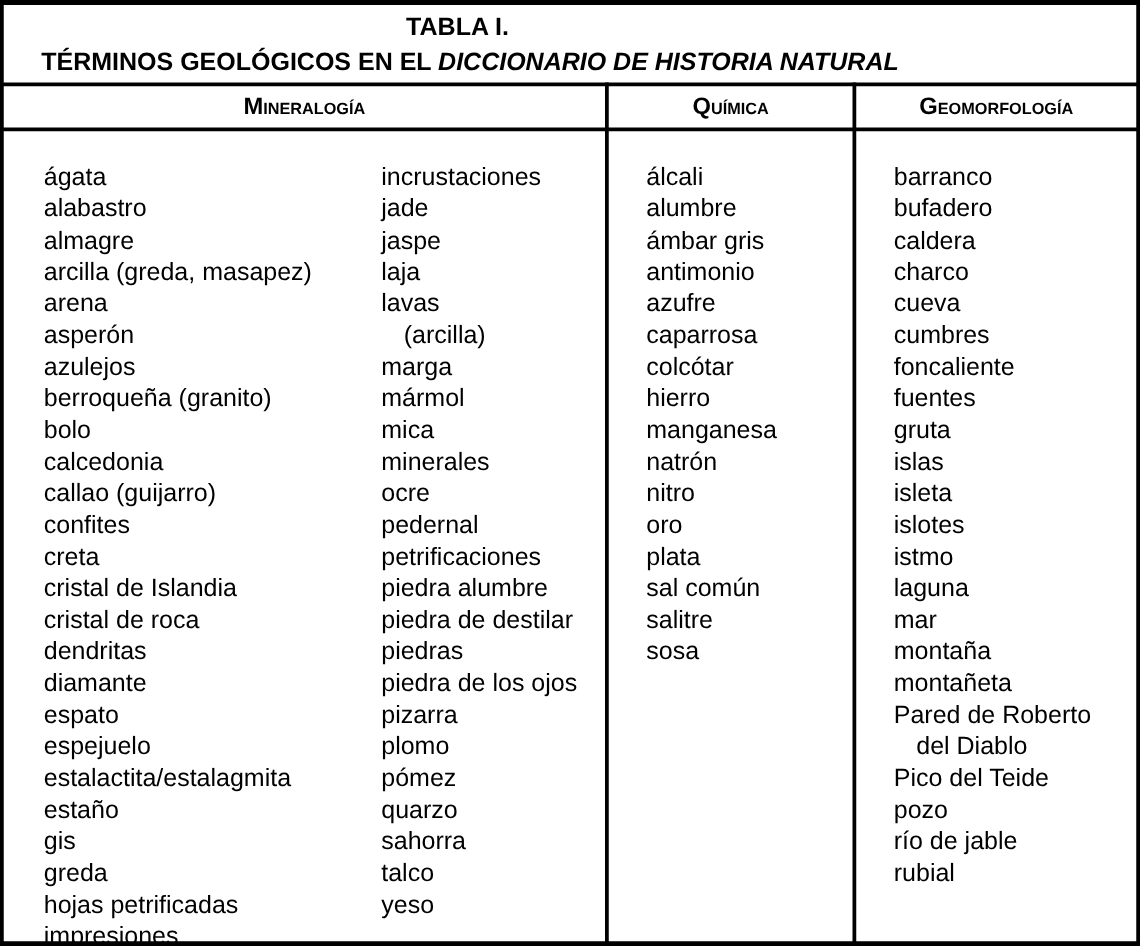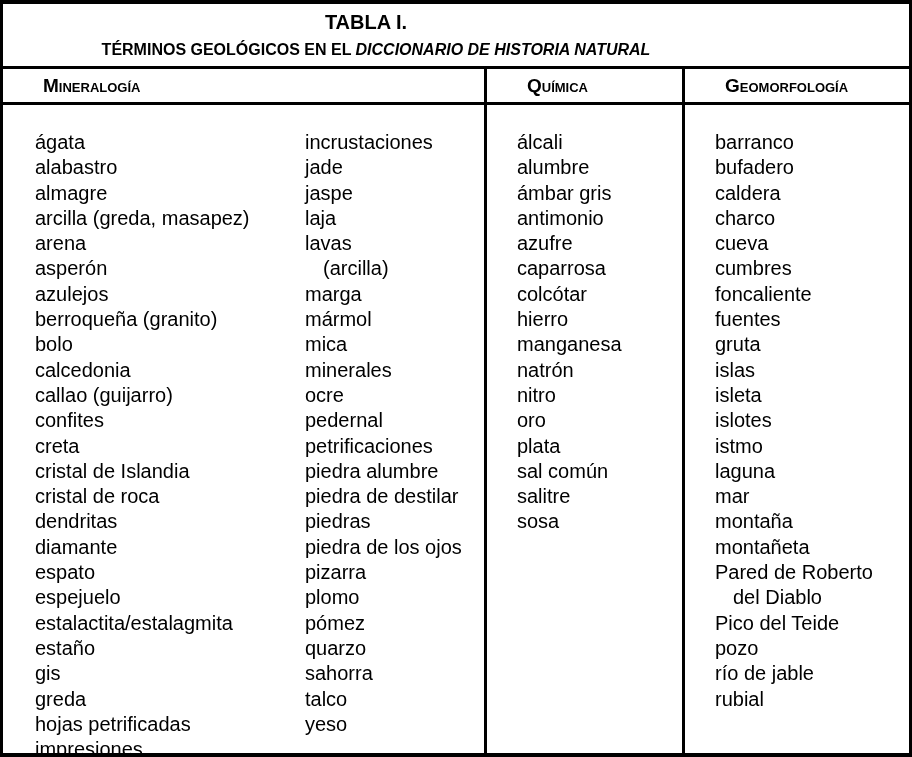--- a/index.html
+++ b/index.html
@@ -1,24 +1,24 @@
 <!DOCTYPE html>
 <html><head>
   <meta charset="utf-8">
   <style>
     html, body { margin: 0; padding: 0; background: #ffffff; }
     body { width: 912px; height: 757px; position: relative; overflow: hidden; font-family: "Liberation Sans", sans-serif; color: #000; }
     .frame { position: absolute; left: 0; top: 0; width: 912px; height: 757px; box-sizing: border-box; border: 3px solid #000; border-top-width: 4px; border-bottom-width: 4px; }
     .title-block { position: absolute; left: 3px; top: 4px; width: 726px; height: 62px; text-align: center; }
     .title-line1 { position: absolute; left: 0; right: 0; top: 6px; font-size: 20px; font-weight: bold; line-height: 24px; }
-    .title-line2 { position: absolute; left: 0; right: 0; top: 34px; font-size: 16px; font-weight: bold; line-height: 24px; margin-left: 20px; }
+    .title-line2 { position: absolute; left: 0; right: 0; top: 34px; font-size: 20px; font-weight: bold; line-height: 24px; margin-left: 20px; }
     .title-line2 i { font-style: italic; }
     .hline { position: absolute; left: 0; width: 912px; height: 3px; background: #000; }
     .vline { position: absolute; width: 3px; background: #000; top: 66px; height: 691px; }
-    .col-header { position: absolute; top: 69px; height: 33px; font-weight: bold; font-size: 19px; line-height: 33px; font-variant: small-caps; margin-left: 40px; }
+    .col-header { position: absolute; top: 69px; height: 33px; font-weight: bold; font-size: 19px; line-height: 33px; text-align: center; font-variant: small-caps; }
     .list { position: absolute; top: 114px; margin: 16px; padding: 0; list-style: none; font-size: 20px; line-height: 25.3px; }
     .list li { white-space: nowrap; }
     .list li.indent { padding-left: 18px; }
   </style>
 </head>
 <body>
 
 <div class="frame"></div>
 
 <div class="title-block">

